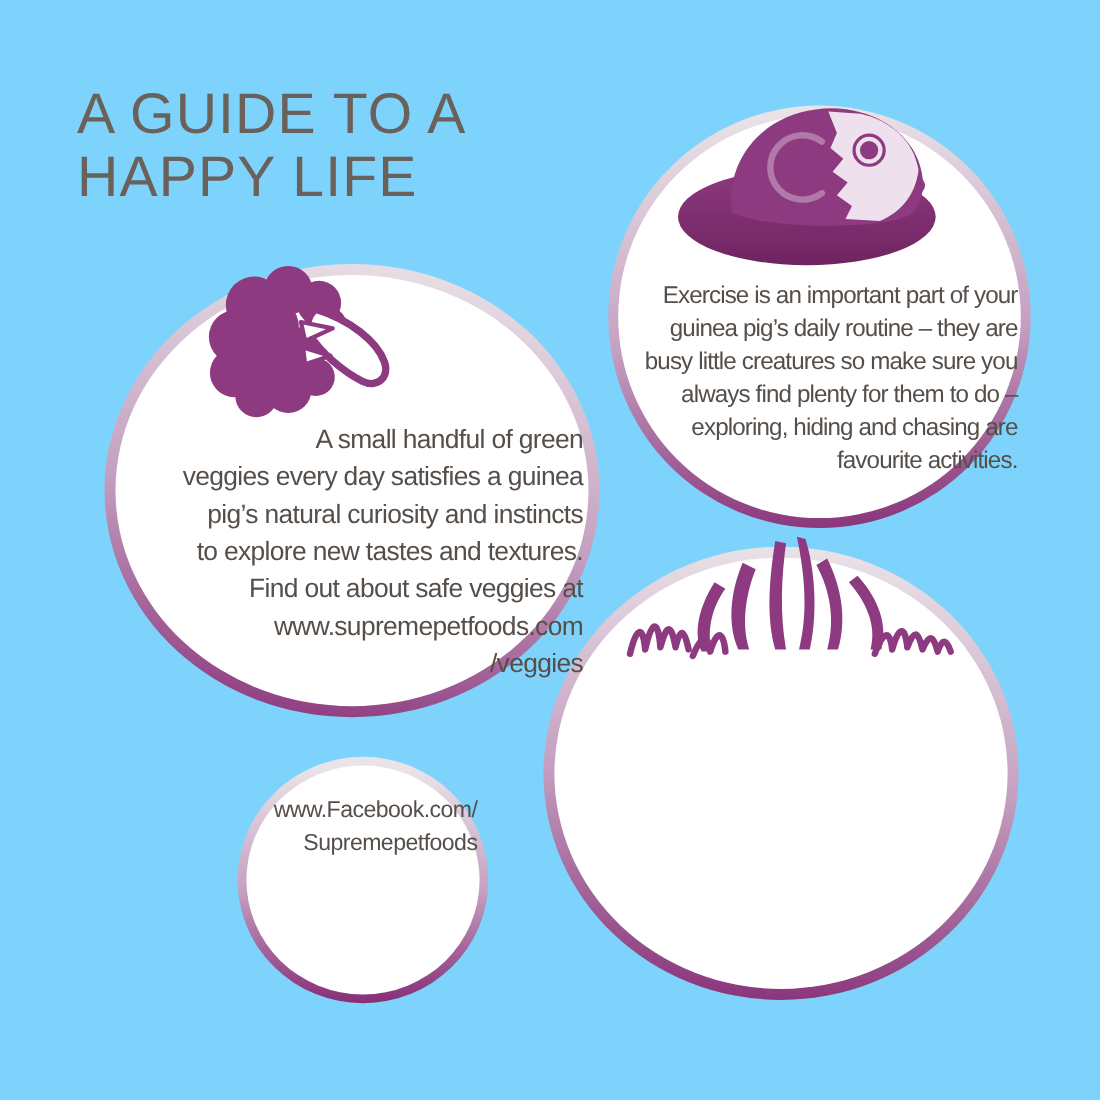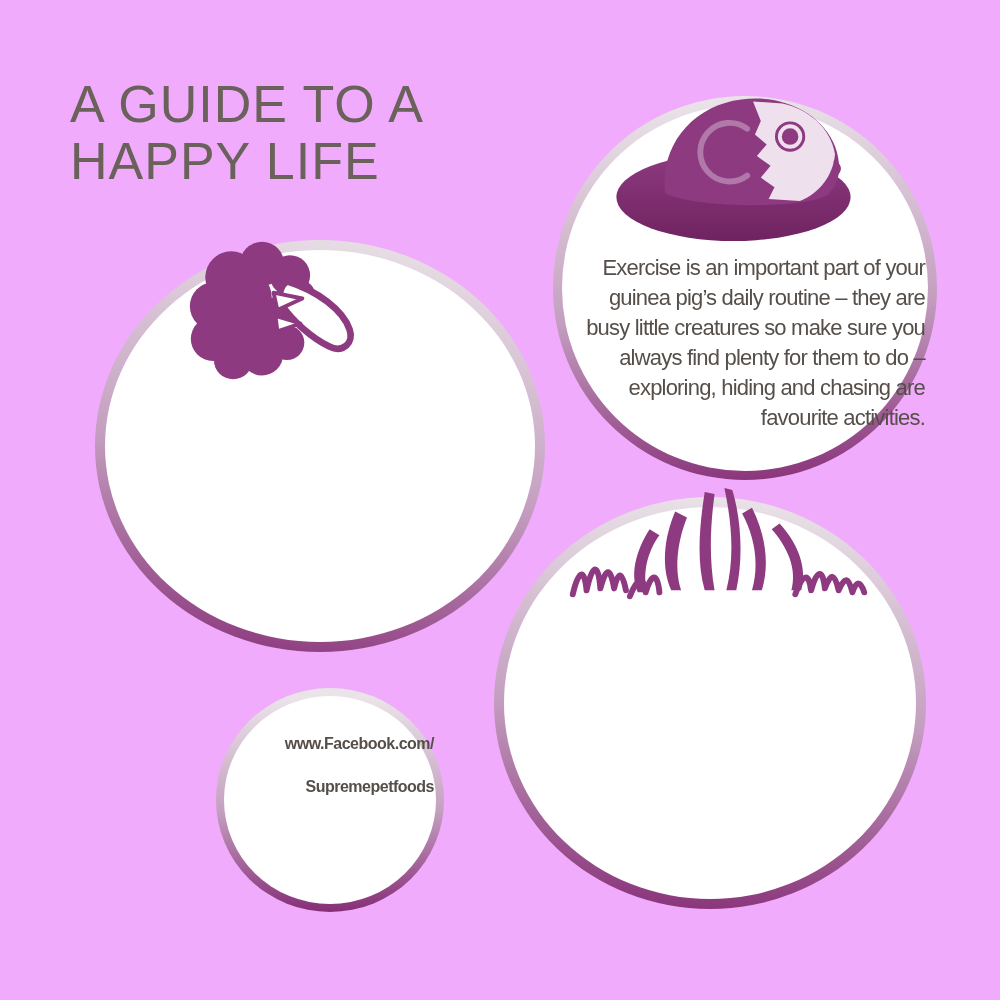--- a/index.html
+++ b/index.html
@@ -1,17 +1,17 @@
 <!DOCTYPE html>
 <html style="--background: #ffffff; --title-text: #6a615a; --body-text: #554e49; --accent-purple: #8e3a80; --purple-dark: #6f2360; --ring-top: #eae4e8; --ring-mid: #c49fc0; --ring-bottom: #862e76; --pig-face: #efe0ee; --pig-ear: #b179aa;"><head>
 <meta charset="utf-8">
 <style>
   html,body{margin:0;padding:0;background:#fff;}
   #stage{
-    position:relative;width:1000px;height:1000px;background:#f0abfc;overflow:hidden;
+    position:relative;width:1000px;height:1000px;background:#7dd3fc;overflow:hidden;
     font-family:"Liberation Sans", sans-serif;
   }
   .title{
     position:absolute;left:70px;top:76px;
     font-size:52px;line-height:57px;font-weight:400;letter-spacing:1px;
     color:var(--title-text);white-space:pre-line;
   }
   .bubble{
     position:absolute;border-radius:50%;z-index:1;
   }
@@ -36,21 +36,21 @@
   .grass{left:558px;top:486px;}
   .bubble-text{
     position:absolute;z-index:3;text-align:right;white-space:pre-line;
     color:var(--body-text);
   }
   .t-veggies{left:112px;top:383px;width:418px;font-size:24px;line-height:34px;letter-spacing:-0.6px;}
   .t-exercise{left:565px;top:253px;width:360px;font-size:22px;line-height:30px;letter-spacing:-0.8px;}
   .t-teeth{left:518px;top:629px;width:392px;font-size:22px;line-height:31px;letter-spacing:-0.7px;}
   .t-community{left:228px;top:704px;width:206px;}
   .t-community .regular{font-size:22px;line-height:30px;letter-spacing:-0.5px;}
-  .t-community .bold{font-size:16px;line-height:43px;letter-spacing:-0.5px;font-weight:bold;}
+  .t-community .bold{font-size:21px;line-height:30px;letter-spacing:-0.5px;font-weight:normal;}
 </style>
 </head>
 <body>
 
 <div id="stage">
 
   <div class="title">A GUIDE TO A
 HAPPY LIFE</div>
 
   <div class="bubble b1"></div>
@@ -103,20 +103,27 @@
       <path d="M224,38 C244,60 252,84 246,106 L236,106 C242,84 232,62 216,44 Z"></path>
       <path d="M92,44 C78,66 72,90 80,108 L90,108 C84,90 90,66 102,50 Z"></path>
     </g>
     <g fill="none" stroke="currentColor" stroke-width="6" stroke-linecap="round" stroke-linejoin="round">
       <path d="M14,110 C20,84 26,84 28,106 C34,78 40,78 42,104 C48,82 52,82 56,104 C60,86 64,86 68,106"></path>
       <path d="M72,112 C80,92 86,92 88,108 C94,88 100,88 102,108"></path>
       <path d="M240,110 C248,88 254,88 256,106 C262,84 268,84 270,104 C276,88 280,88 284,106 C290,92 294,92 298,108 C302,96 306,96 310,108"></path>
     </g>
   </svg>
 
+  <div class="bubble-text t-veggies">A small handful of green
+veggies every day satisfies a guinea
+pig’s natural curiosity and instincts
+to explore new tastes and textures.
+Find out about safe veggies at
+www.supremepetfoods.com
+/veggies</div>
 
   <div class="bubble-text t-exercise">Exercise is an important part of your
 guinea pig’s daily routine – they are
 busy little creatures so make sure you
 always find plenty for them to do –
 exploring, hiding and chasing are
 favourite activities.</div>
 
 
   <div class="bubble-text t-community">

